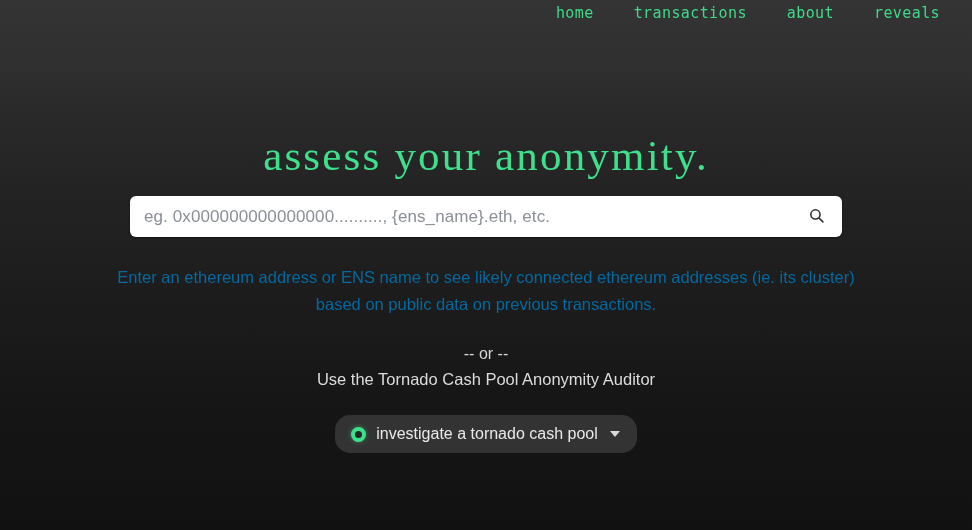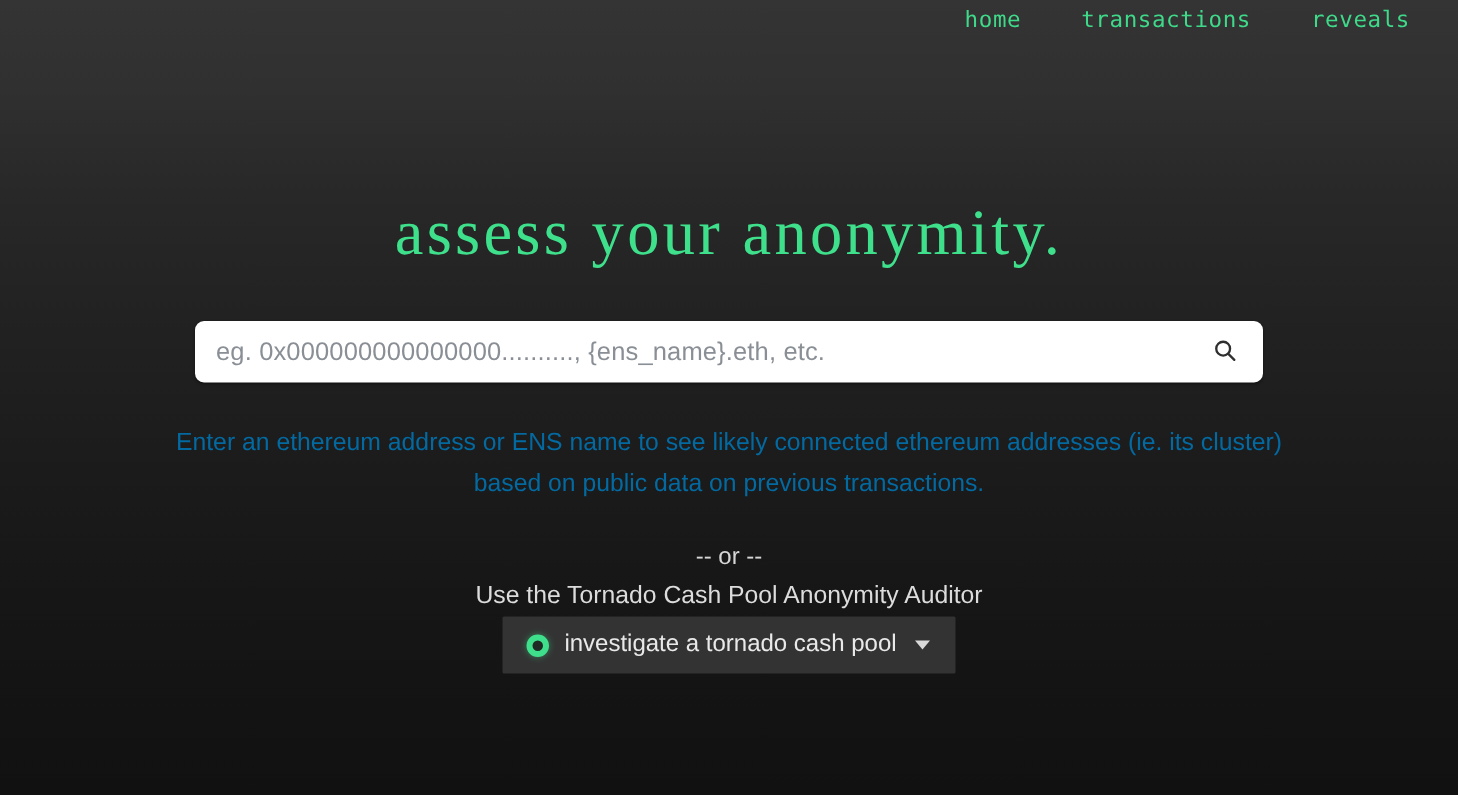--- a/index.html
+++ b/index.html
@@ -59,21 +59,21 @@
     font-size: 43px;
     font-weight: 400;
     letter-spacing: 2.2px;
     color: #3fe08c;
     line-height: 1;
     text-align: center;
   }
 
   
   .search-wrap {
-    margin-top: 37px;
+    margin-top: 19px;
     width: 712px;
     height: 41px;
     background: #ffffff;
     border-radius: 6px;
     display: flex;
     align-items: center;
     padding: 0 12px 0 14px;
     box-shadow: 0 1px 2px rgba(0,0,0,0.45);
   }
 
@@ -126,25 +126,25 @@
 
   .auditor-label {
     margin-top: 7px;
     font-size: 16.5px;
     color: #dcdcdc;
     text-align: left;
   }
 
   
   .pool-btn {
-    margin-top: 4px;
+    margin-top: 26px;
     height: 38px;
     background: #333333;
     border: none;
-    border-radius: 1px;
+    border-radius: 15px;
     padding: 0 17px 0 16px;
     display: flex;
     align-items: center;
     gap: 10px;
     cursor: pointer;
     color: #e9e9e9;
     font-family: "Liberation Sans", sans-serif;
     font-size: 16px;
   }
 
@@ -168,20 +168,21 @@
     margin-left: 2px;
     flex: 0 0 auto;
   }
 </style>
 </head>
 <body>
 
 <nav class="nav">
   <a class="nav-link" href="#">home</a>
   <a class="nav-link" href="#">transactions</a>
+  <a class="nav-link" href="#">about</a>
   <a class="nav-link" href="#">reveals</a>
 </nav>
 
 <main class="main">
 
   <h1 class="headline">assess your anonymity.</h1>
 
   <div class="search-wrap">
     <input class="search-input" type="text" placeholder="eg. 0x000000000000000.........., {ens_name}.eth, etc." style="">
     <button class="search-btn">

